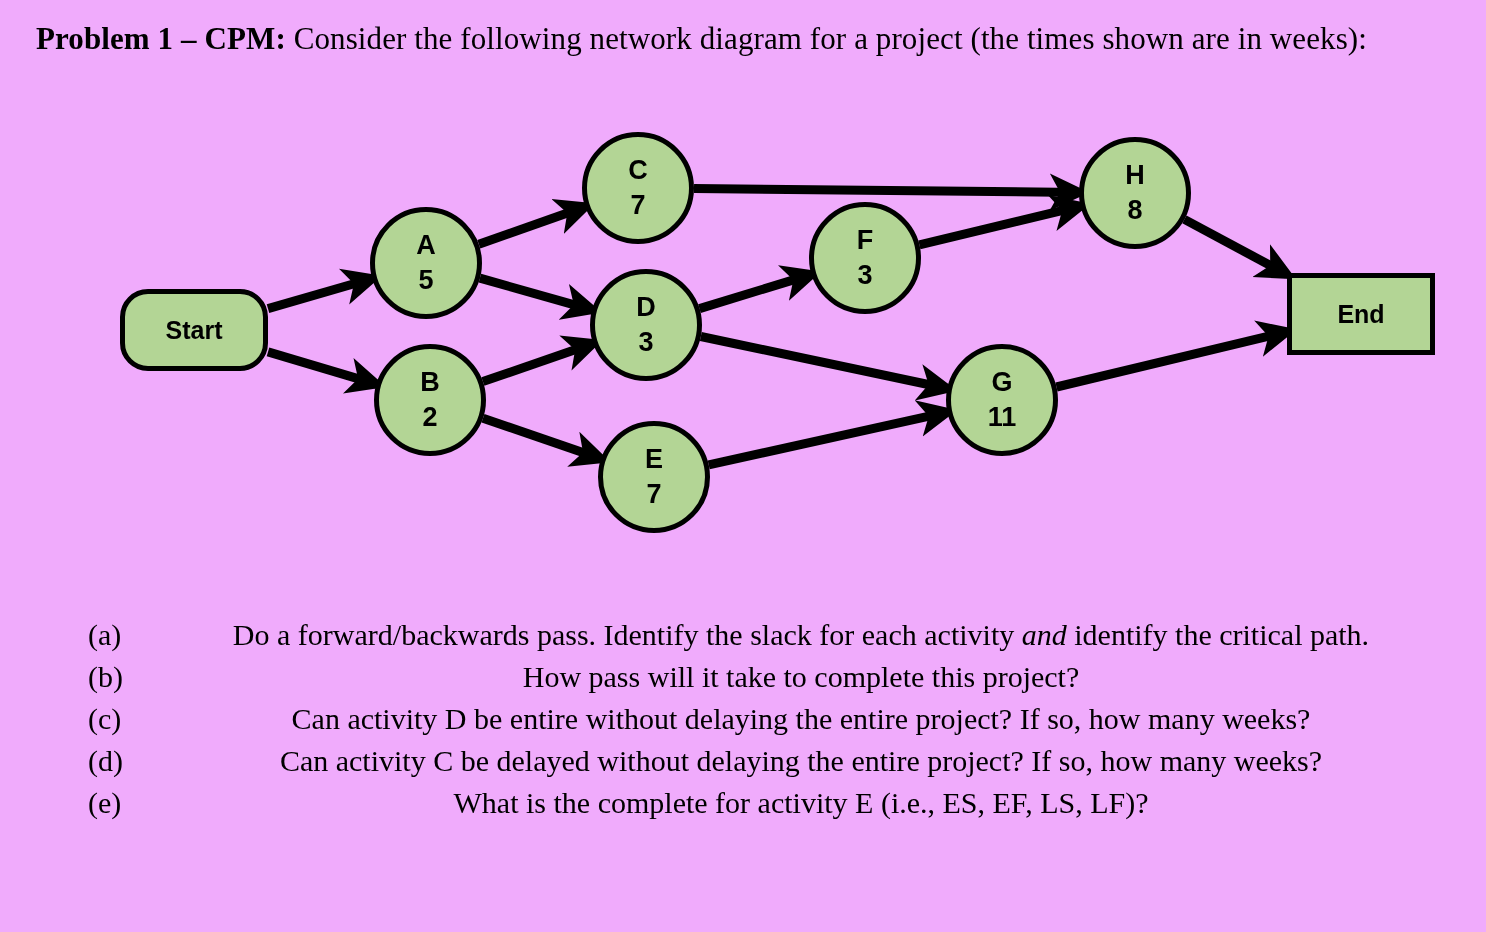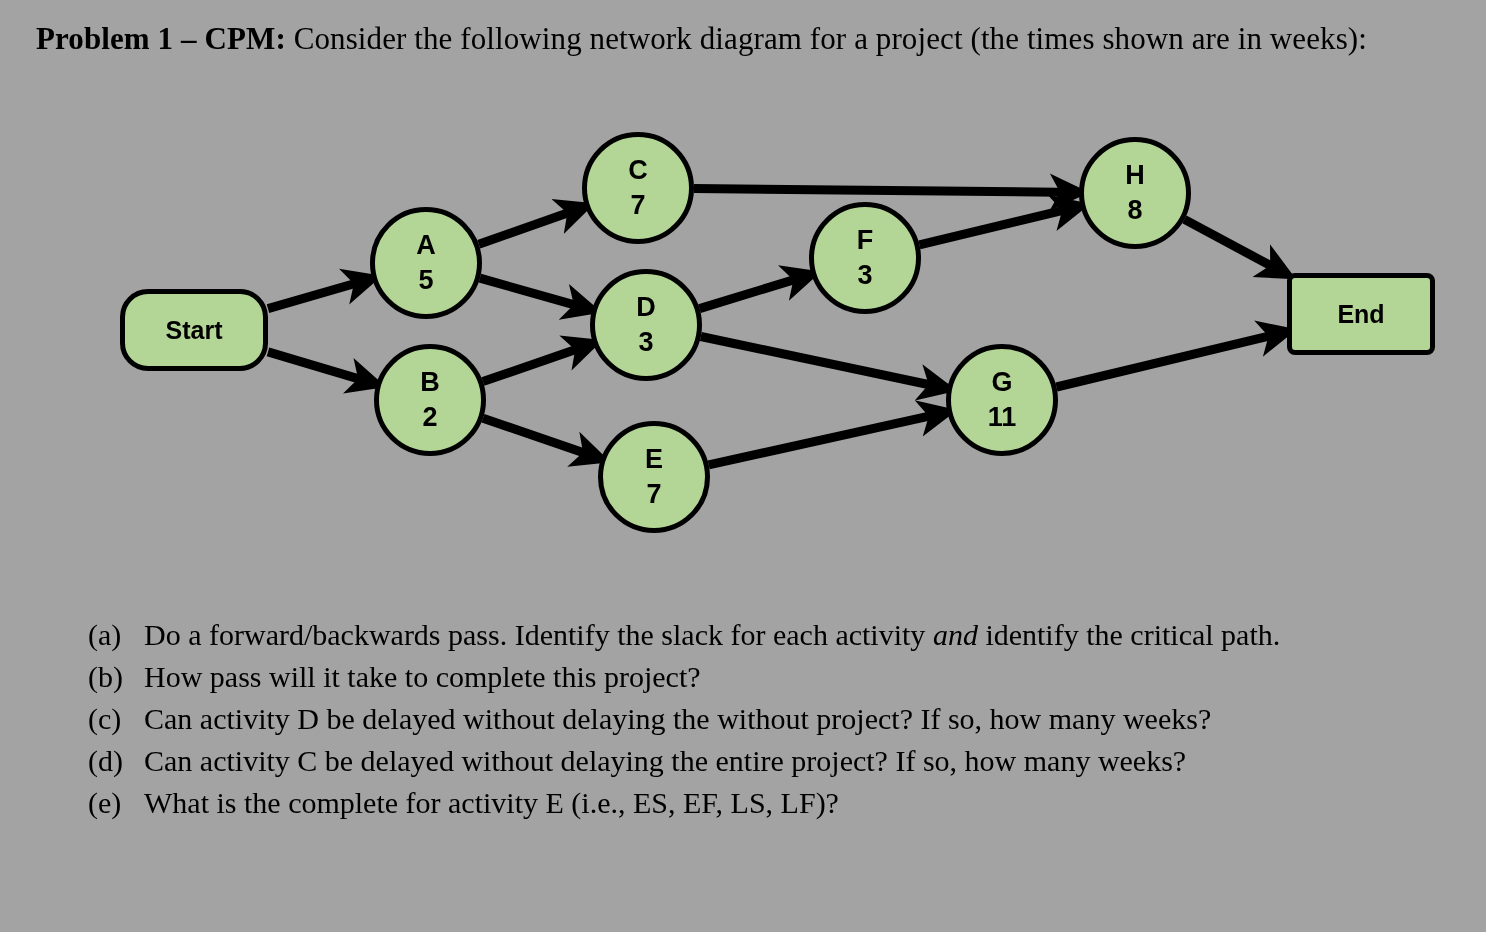--- a/index.html
+++ b/index.html
@@ -7,21 +7,21 @@
     width: 1486px;
     height: 932px;
     background: #ffffff;
     font-family: "Liberation Serif", serif;
     overflow: hidden;
   }
   #page {
     position: relative;
     width: 1486px;
     height: 932px;
-    background: #a3a3a3;
+    background: #f0abfc;
   }
 
   
   .prompt {
     position: absolute;
     left: 36px;
     top: 18px;
     width: 1420px;
     font-family: "Liberation Serif", serif;
     font-size: 31px;
@@ -84,21 +84,21 @@
   .qrow {
     display: flex;
     align-items: flex-start;
     margin-bottom: 1px;
   }
   .qmark {
     width: 56px;
     flex: 0 0 56px;
     white-space: nowrap;
   }
-  .qtext { flex: 1 1 auto; }
+  .qtext { flex: 1 1 auto; text-align: center; }
   .qtext i { font-style: italic; }
 </style>
 </head>
 <body>
 
 <div id="page">
 
   <div class="prompt">
     <span class="lead">Problem 1 – CPM:</span><span> Consider the following network diagram for a project (the times shown are in weeks):</span>
   </div>
@@ -164,40 +164,40 @@
     <div class="node circle" style="left:946px;  top:224px;">
       <span class="nlabel">G</span>
       <span class="ndur">11</span>
     </div>
 
     <div class="node circle" style="left:1079px; top:17px;">
       <span class="nlabel">H</span>
       <span class="ndur">8</span>
     </div>
 
-    <div class="node rect" style="left:1287px; top:153px;border-radius:8px;">
+    <div class="node rect" style="left:1287px; top:153px;">
       <span class="nlabel">End</span>
     </div>
   </div>
 
   <div id="questions">
 
     <div class="qrow">
       <span class="qmark">(a)</span>
       <span class="qtext"><span>Do a forward/backwards pass. Identify the slack for each activity </span><i>and</i><span> identify the critical path.</span></span>
     </div>
 
     <div class="qrow">
       <span class="qmark">(b)</span>
       <span class="qtext">How pass will it take to complete this project?</span>
     </div>
 
     <div class="qrow">
       <span class="qmark">(c)</span>
-      <span class="qtext">Can activity D be delayed without delaying the without project?  If so, how many weeks?</span>
+      <span class="qtext">Can activity D be entire without delaying the entire project?  If so, how many weeks?</span>
     </div>
 
     <div class="qrow">
       <span class="qmark">(d)</span>
       <span class="qtext">Can activity C be delayed without delaying the entire project?  If so, how many weeks?</span>
     </div>
 
     <div class="qrow">
       <span class="qmark">(e)</span>
       <span class="qtext">What is the complete for activity E (i.e., ES, EF, LS, LF)?</span>

